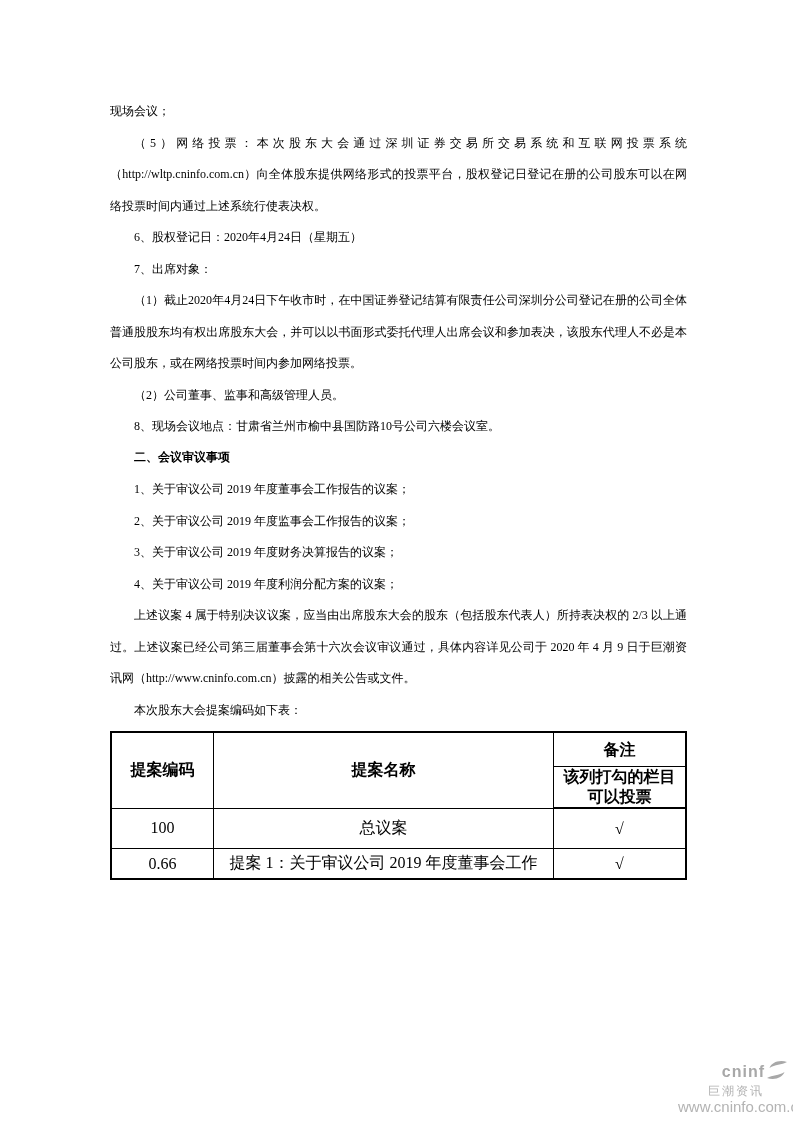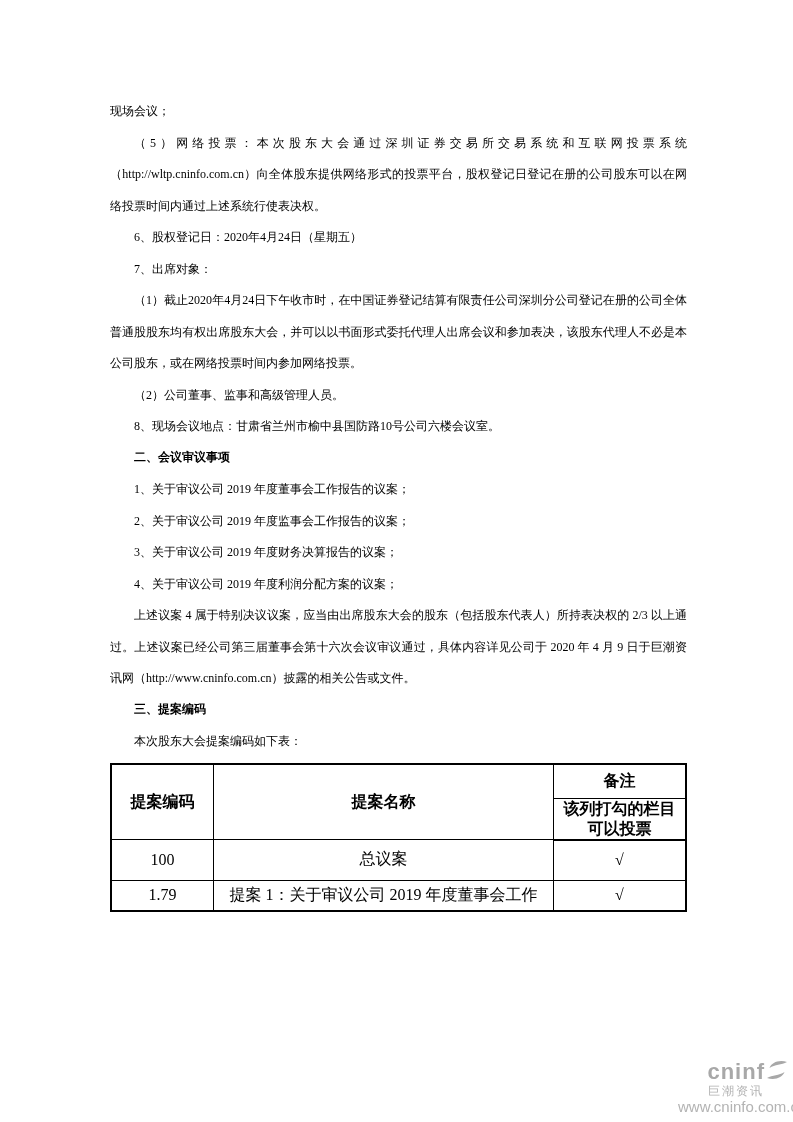--- a/index.html
+++ b/index.html
@@ -42,21 +42,21 @@
   tr.drow2 td{height:29px;}
   td.name-left{text-align:left;padding-left:10px;}
   .footer-logo{
     position:absolute;right:5px;bottom:8px;width:110px;
     color:#adadad;text-align:right;
     font-family:"Liberation Sans","DejaVu Sans",sans-serif;
     line-height:1;
   }
   .brand-row{display:flex;align-items:center;justify-content:flex-end;}
   .brand-text{
-    font-weight:700;font-size:22px;letter-spacing:1px;color:#a8a8a8;
+    font-weight:700;font-size:16px;letter-spacing:1px;color:#a8a8a8;
   }
   .brand-cn{
     font-size:12px;letter-spacing:2px;color:#b3b3b3;
     margin:2px 24px 2px 0;
   }
   .brand-site{font-size:15px;color:#b3b3b3;}
 </style>
 </head>
 <body>
 
@@ -69,21 +69,20 @@
   <p>（2）公司董事、监事和高级管理人员。</p>
   <p>8、现场会议地点：甘肃省兰州市榆中县国防路10号公司六楼会议室。</p>
 
   <p class="hd">二、会议审议事项</p>
   <p>1、关于审议公司 2019 年度董事会工作报告的议案；</p>
   <p>2、关于审议公司 2019 年度监事会工作报告的议案；</p>
   <p>3、关于审议公司 2019 年度财务决算报告的议案；</p>
   <p>4、关于审议公司 2019 年度利润分配方案的议案；</p>
   <p>上述议案 4 属于特别决议议案，应当由出席股东大会的股东（包括股东代表人）所持表决权的 2/3 以上通过。上述议案已经公司第三届董事会第十六次会议审议通过，具体内容详见公司于 2020 年 4 月 9 日于巨潮资讯网（http://www.cninfo.com.cn）披露的相关公告或文件。</p>
 
-  <p class="hd">三、提案编码</p>
   <p>本次股东大会提案编码如下表：</p>
 
   <table class="proposal">
     <colgroup>
       <col style="width:102px">
       <col style="width:339px">
       <col style="width:132px">
     </colgroup>
     <tbody>
       <tr class="hrow1">
@@ -93,21 +92,21 @@
       </tr>
       <tr class="hrow2">
         <td class="th">该列打勾的栏目可以投票</td>
       </tr>
       <tr class="drow1">
         <td>100</td>
         <td>总议案</td>
         <td>√</td>
       </tr>
       <tr class="drow2">
-        <td>1.79</td>
+        <td>0.66</td>
         <td class="name-left">提案 1：关于审议公司 2019 年度董事会工作</td>
         <td>√</td>
       </tr>
     </tbody>
   </table>
 </div>
 
 <div class="footer-logo">
   <div class="brand-row">
     <span class="brand-text">cninf</span>

